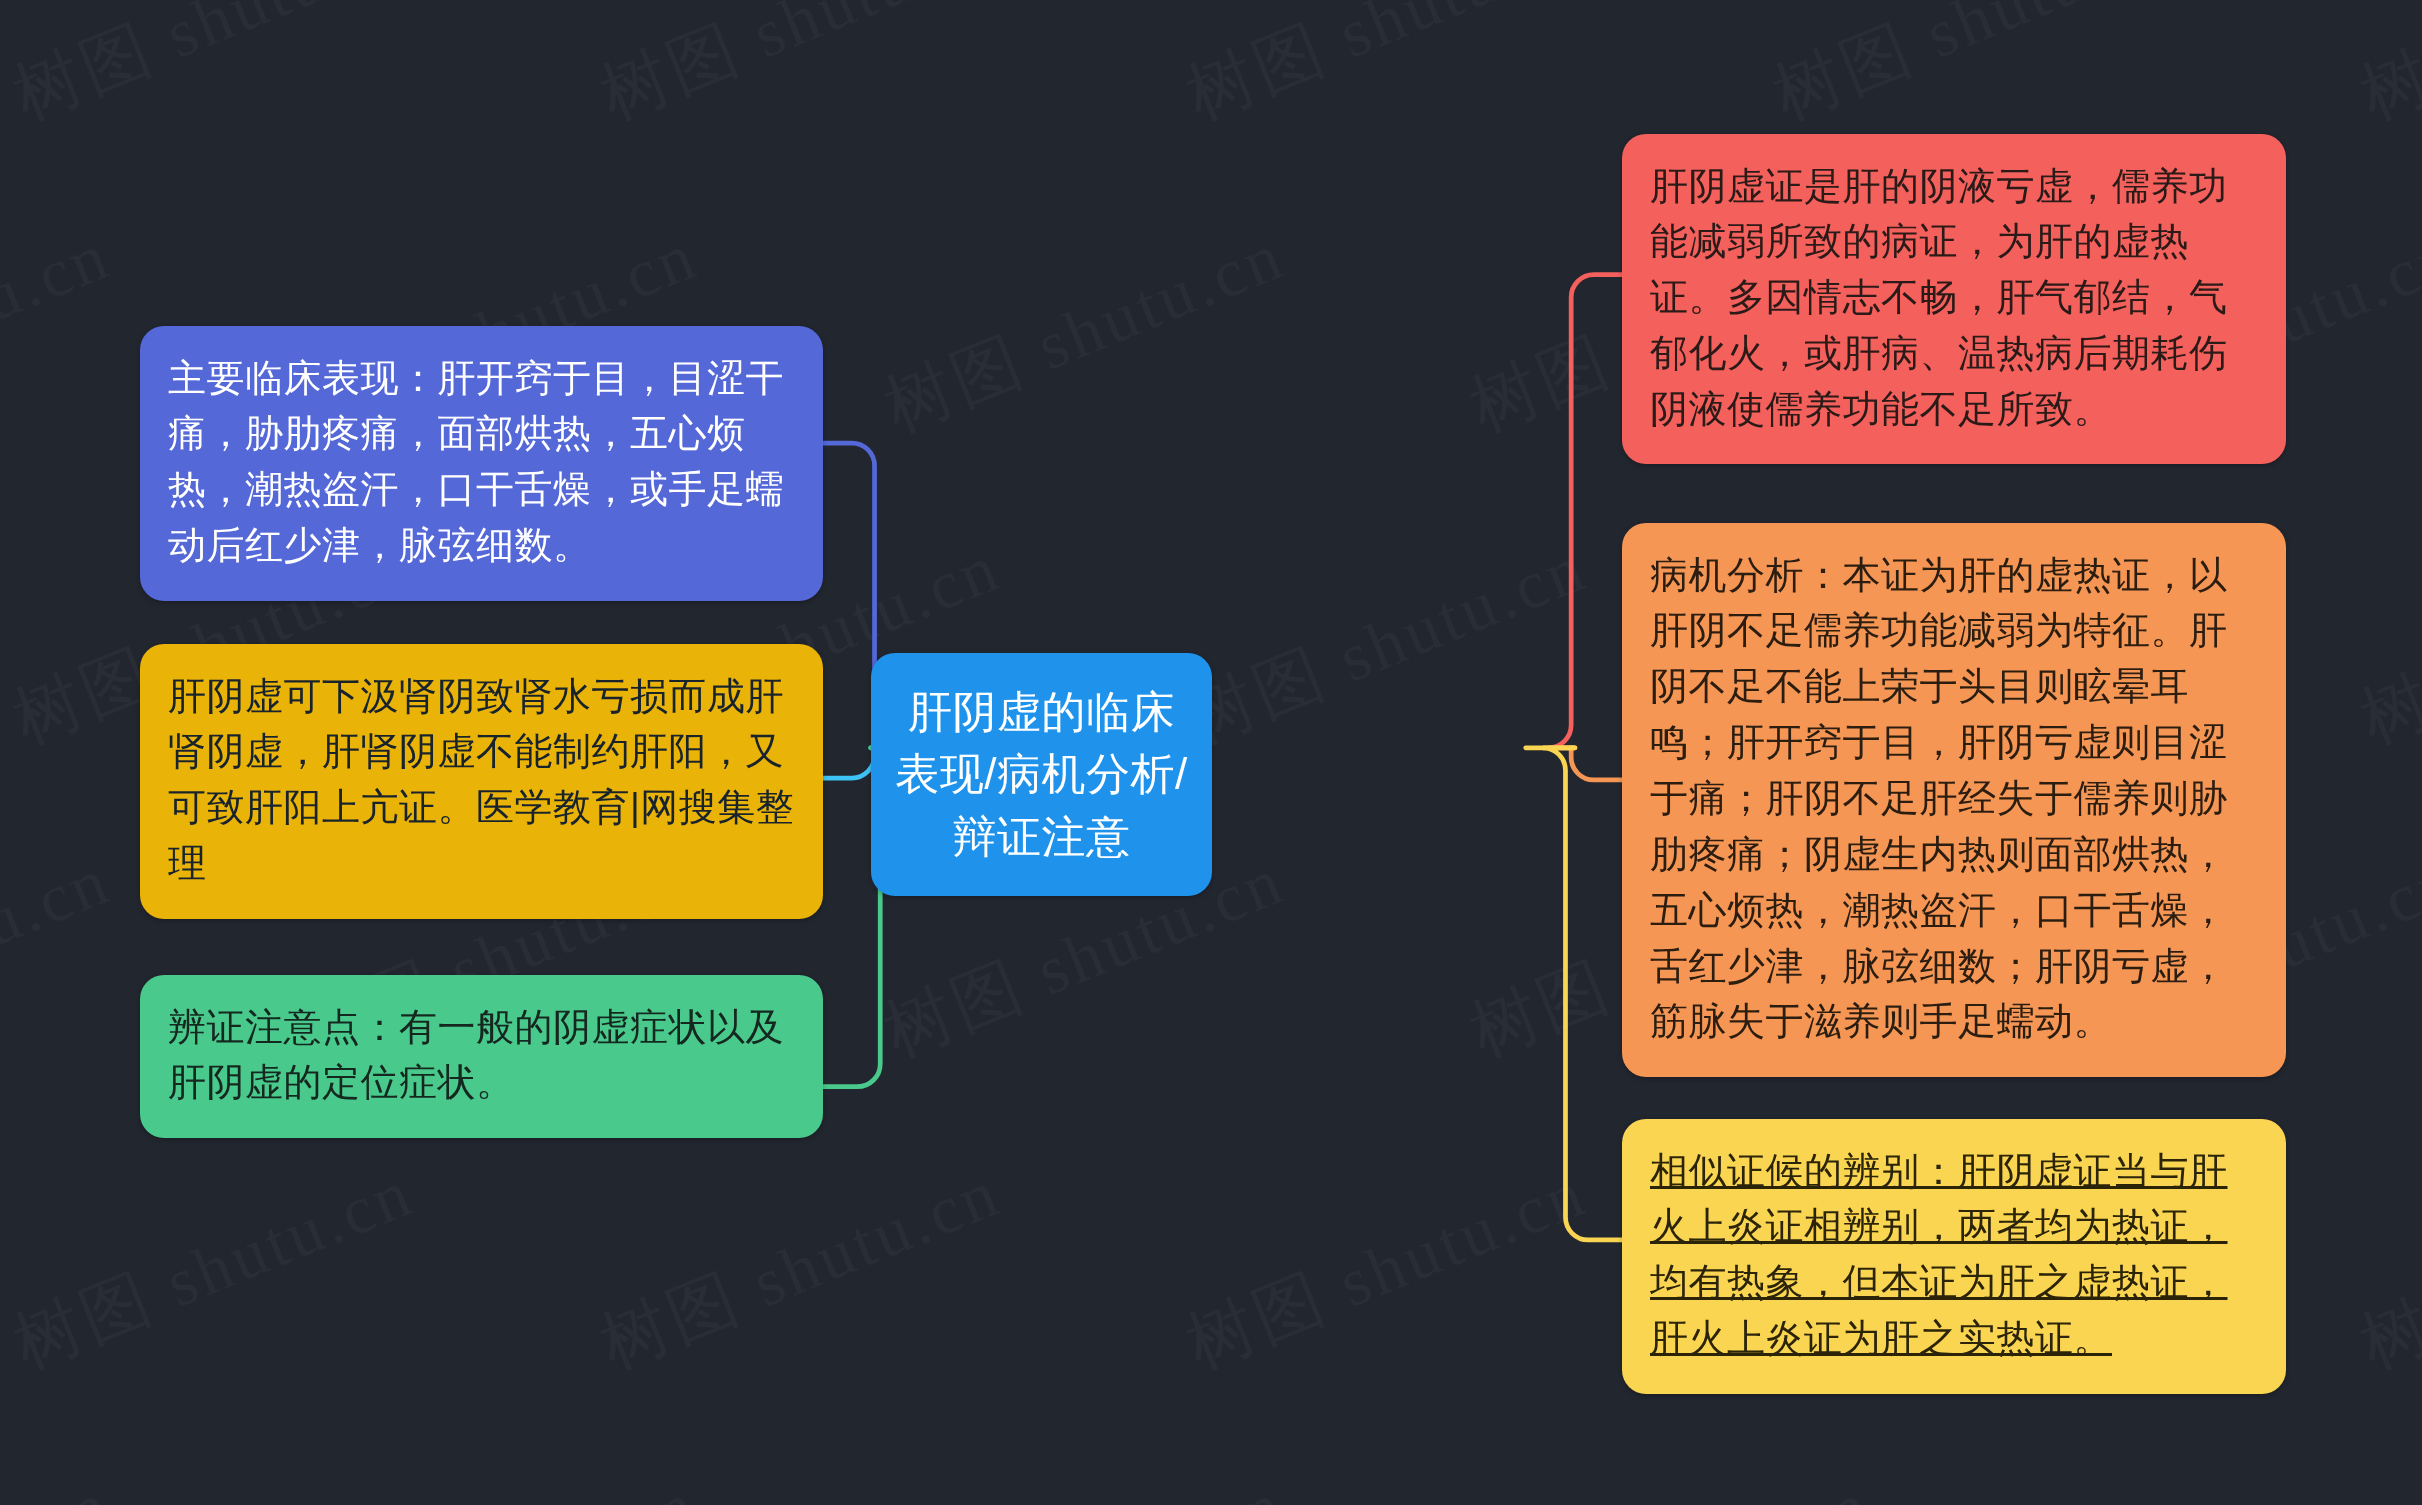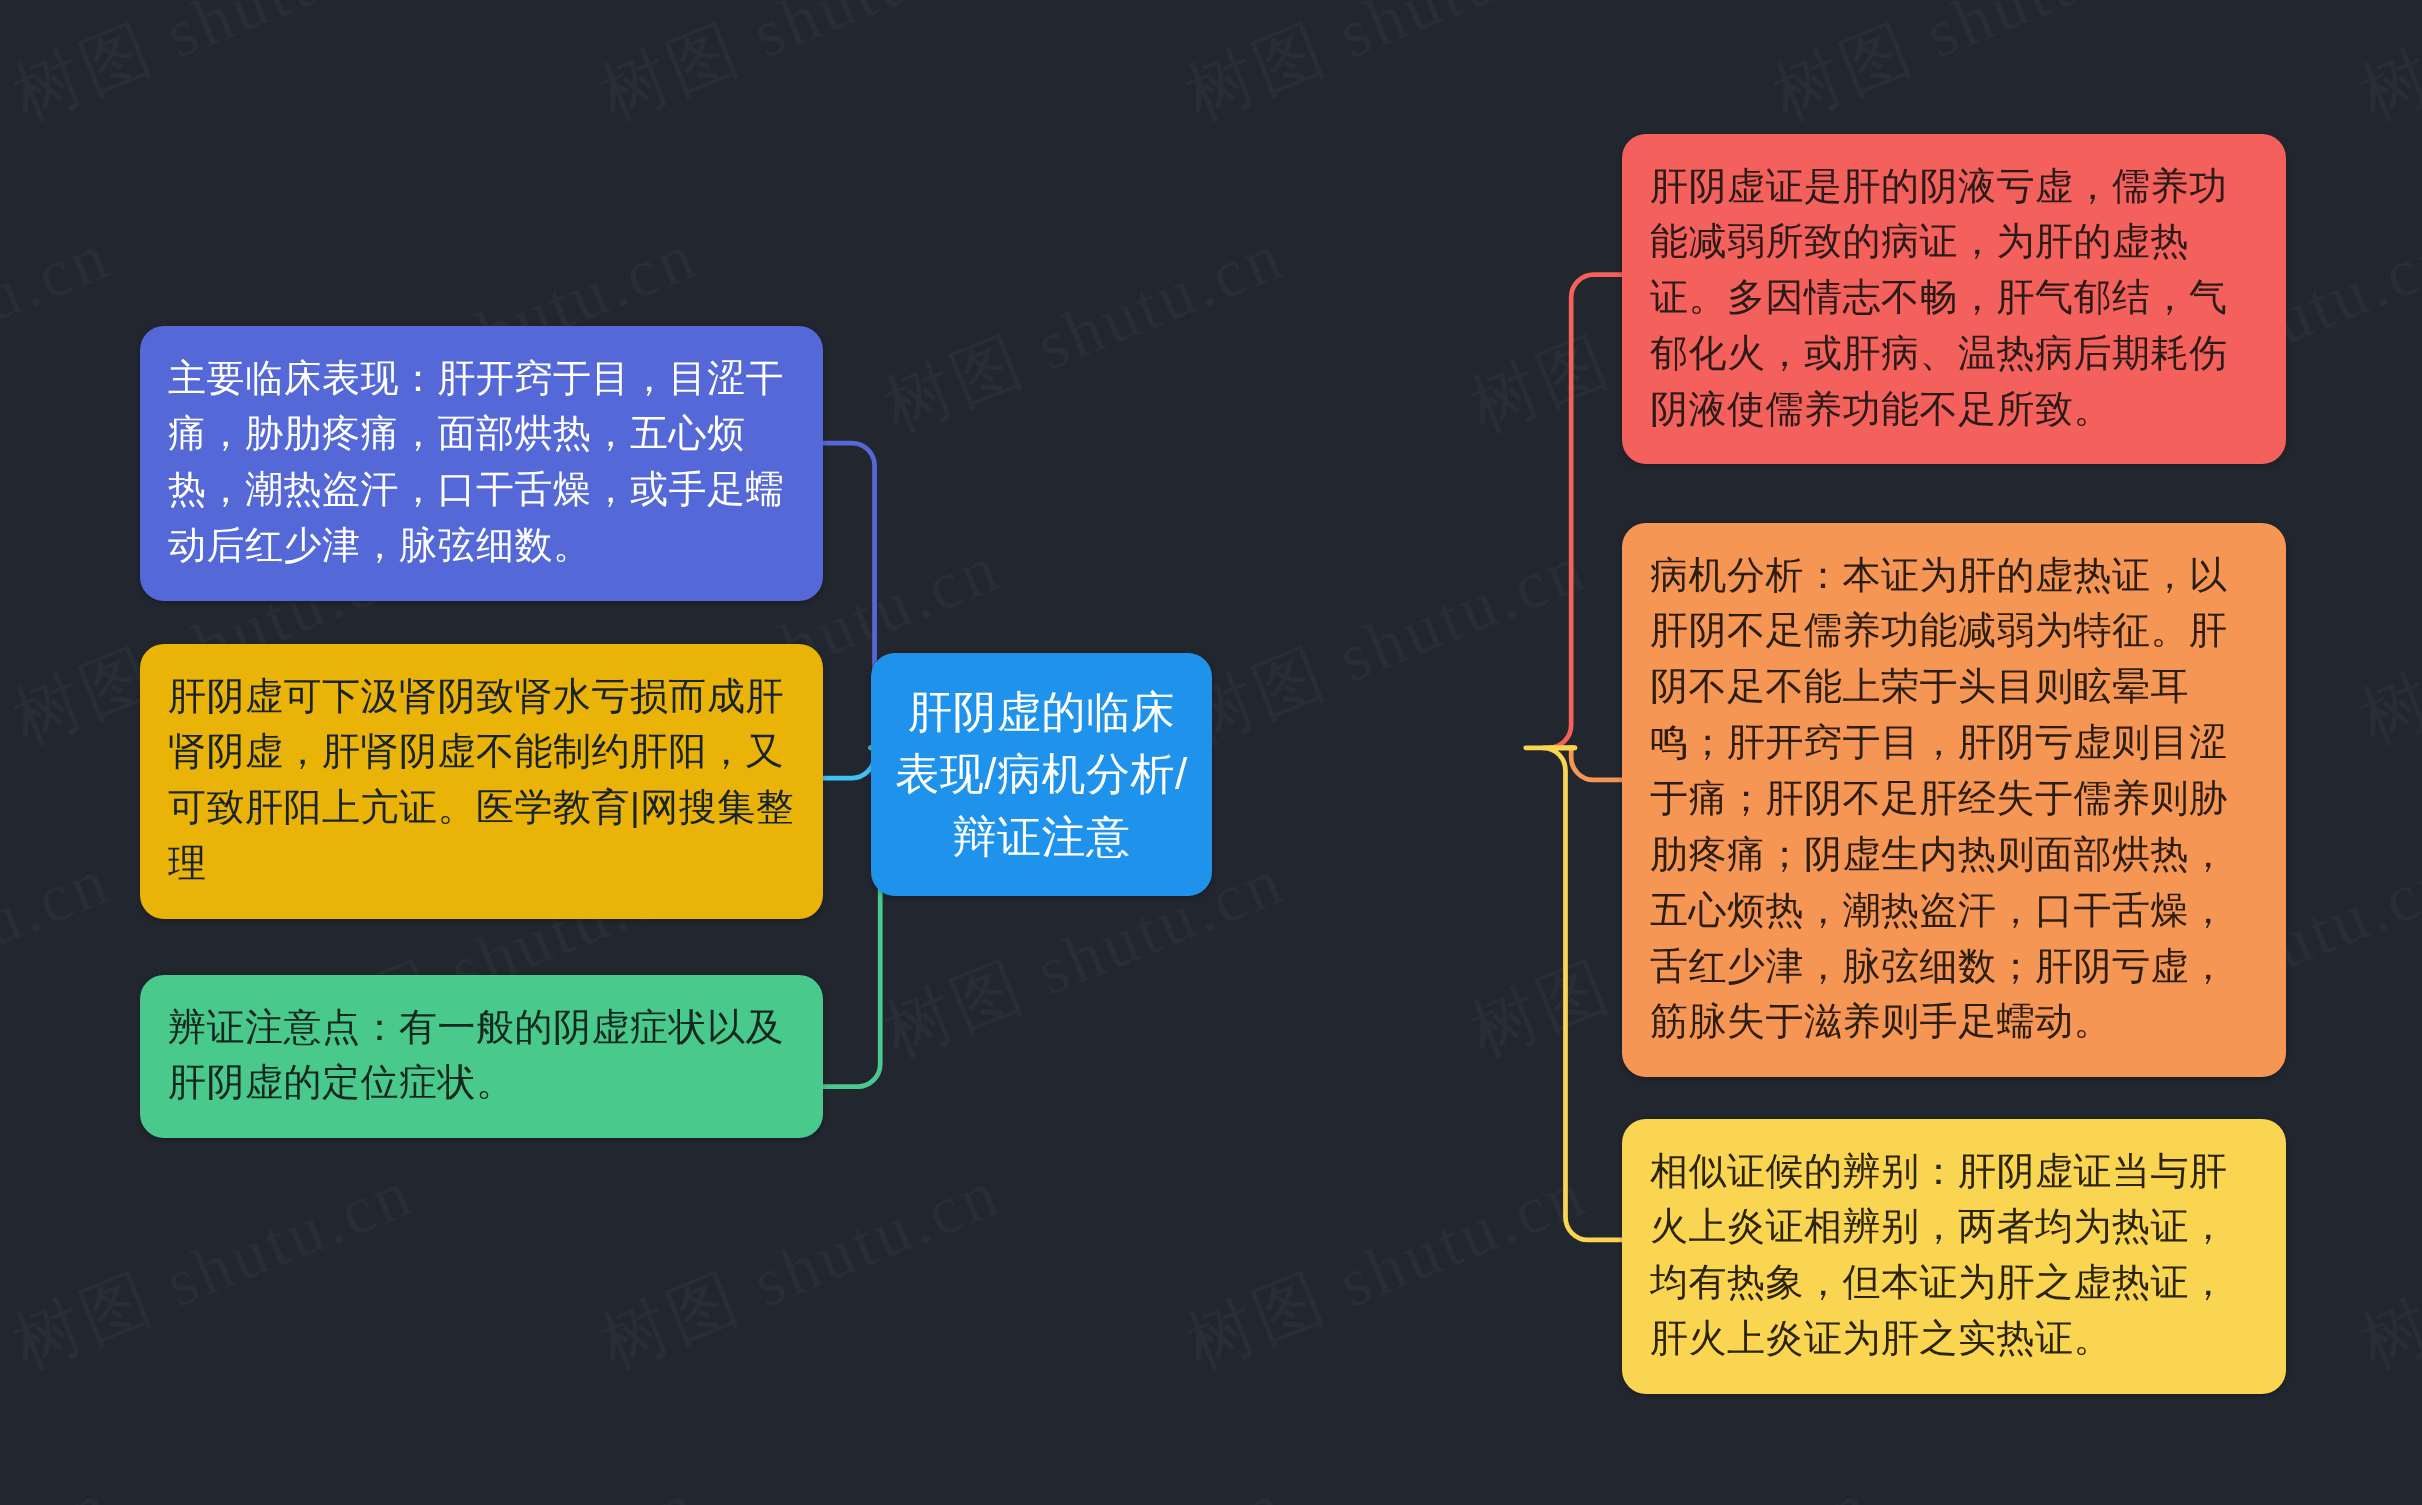--- a/index.html
+++ b/index.html
@@ -142,14 +142,14 @@
 <div class="node" id="node-clinical" style="background: rgb(85, 104, 216); color: rgb(255, 255, 255);">主要临床表现：肝开窍于目，目涩干痛，胁肋疼痛，面部烘热，五心烦热，潮热盗汗，口干舌燥，或手足蠕动后红少津，脉弦细数。</div>
 
 <div class="node" id="node-kidney" style="background: #eab308; color: rgb(24, 35, 43);">肝阴虚可下汲肾阴致肾水亏损而成肝肾阴虚，肝肾阴虚不能制约肝阳，又可致肝阳上亢证。医学教育|网搜集整理</div>
 
 <div class="node" id="node-caution" style="background: rgb(73, 201, 140); color: rgb(21, 40, 31);">辨证注意点：有一般的阴虚症状以及肝阴虚的定位症状。</div>
 
 <div class="node" id="node-define" style="background: rgb(244, 96, 92); color: rgb(42, 26, 24);">肝阴虚证是肝的阴液亏虚，儒养功能减弱所致的病证，为肝的虚热证。多因情志不畅，肝气郁结，气郁化火，或肝病、温热病后期耗伤阴液使儒养功能不足所致。</div>
 
 <div class="node" id="node-mechanism" style="background: rgb(245, 150, 85); color: rgb(43, 29, 16);">病机分析：本证为肝的虚热证，以肝阴不足儒养功能减弱为特征。肝阴不足不能上荣于头目则眩晕耳鸣；肝开窍于目，肝阴亏虚则目涩于痛；肝阴不足肝经失于儒养则胁肋疼痛；阴虚生内热则面部烘热，五心烦热，潮热盗汗，口干舌燥，舌红少津，脉弦细数；肝阴亏虚，筋脉失于滋养则手足蠕动。</div>
 
-<div class="node" id="node-similar" style="background: rgb(250, 213, 81); color: rgb(43, 36, 9);">相似证候的辨别：肝阴虚证当与肝火上炎证相辨别，两者均为热证，均有热象，但本证为肝之虚热证，肝火上炎证为肝之实热证。</div>
+<div class="node" id="node-similar" style="background: rgb(250, 213, 81); color: rgb(43, 36, 9); text-decoration: underline;">相似证候的辨别：肝阴虚证当与肝火上炎证相辨别，两者均为热证，均有热象，但本证为肝之虚热证，肝火上炎证为肝之实热证。</div>
 
 
 </body></html>

